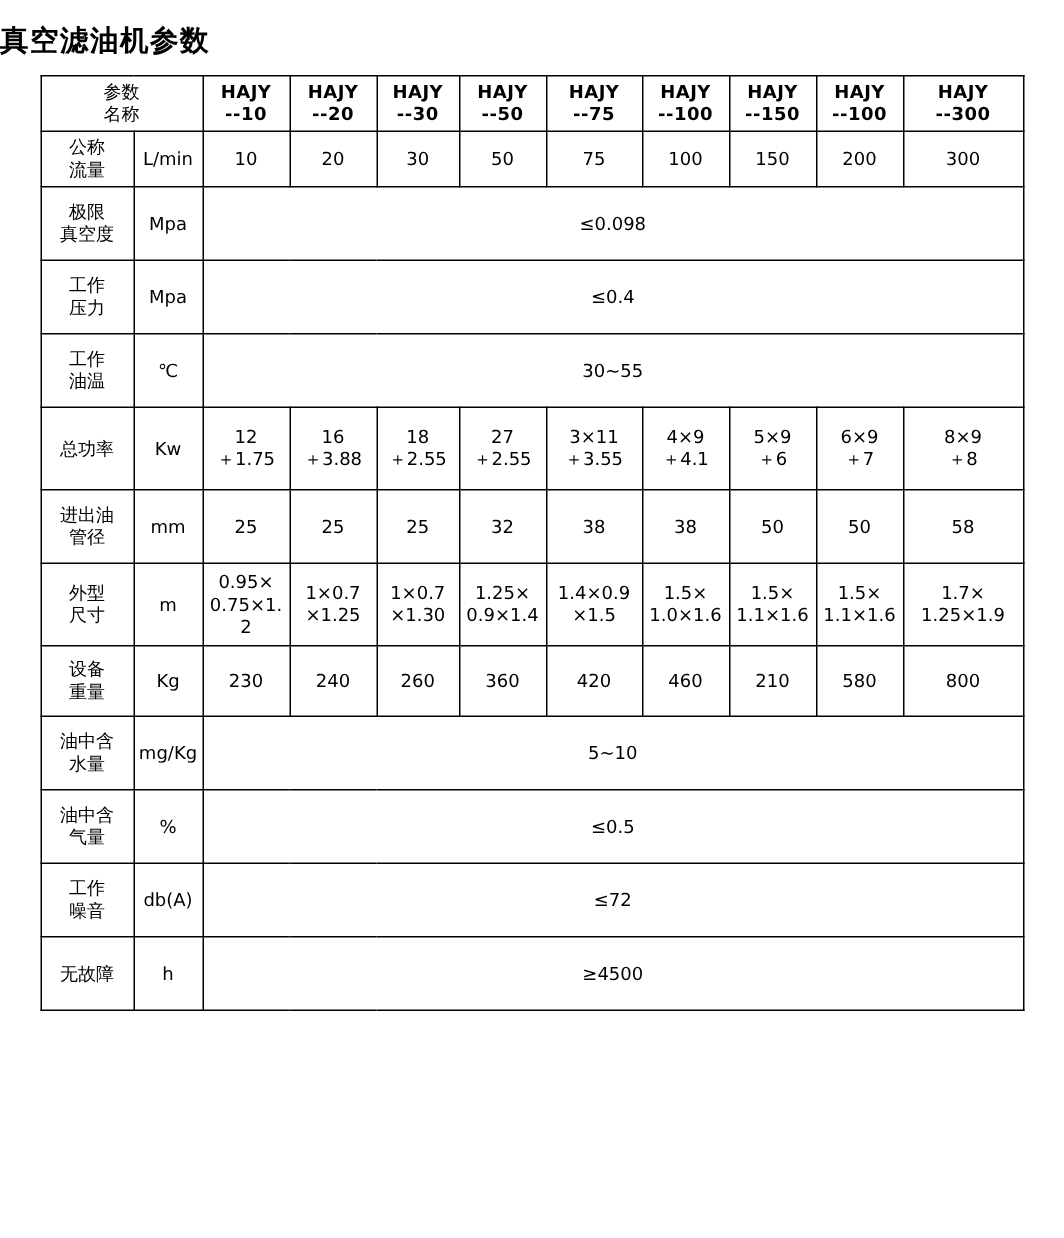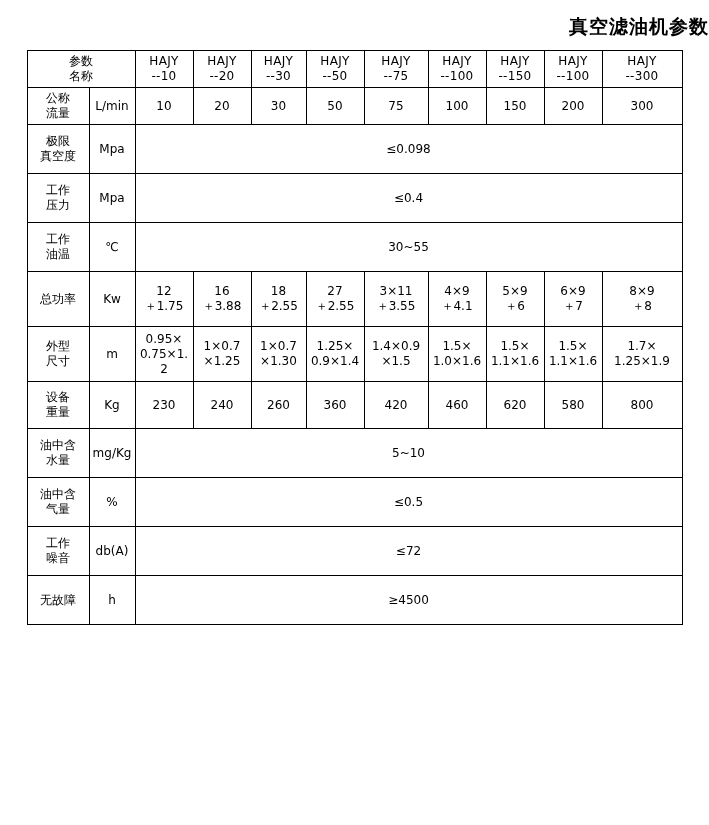--- a/index.html
+++ b/index.html
@@ -13,21 +13,21 @@
     font-family: "Liberation Sans", sans-serif;
     color: #000000;
   }
   .page {
     position: relative;
     width: 709px;
     height: 825px;
     box-sizing: border-box;
   }
   .title {
-    text-align: right;
+    text-align: left;
     font-size: 19px;
     font-weight: bold;
     letter-spacing: 1px;
     padding-top: 14px;
     padding-bottom: 10px;
     font-family: "DejaVu Sans", sans-serif;
   }
   table.spec {
     border-collapse: collapse;
     margin: 0 auto;
@@ -46,21 +46,21 @@
   }
   td.label {
     width: 62px;
     font-size: 12px;
   }
   td.unit {
     width: 46px;
     font-size: 12px;
   }
   td.model {
-    font-weight: normal;
+    font-weight: bold;
     font-size: 12.5px;
     letter-spacing: 0.3px;
   }
   .two-line {
     display: block;
   }
   td.span-all {
     font-size: 12.5px;
   }
   td.small {
@@ -215,20 +215,36 @@
         <td>
           <span class="two-line">6×9</span>
           <span class="two-line">＋7</span>
         </td>
         <td>
           <span class="two-line">8×9</span>
           <span class="two-line">＋8</span>
         </td>
       </tr>
 
+      <tr>
+        <td class="label" style="height:42px">
+          <span class="two-line">进出油</span>
+          <span class="two-line">管径</span>
+        </td>
+        <td class="unit">mm</td>
+        <td>25</td>
+        <td>25</td>
+        <td>25</td>
+        <td>32</td>
+        <td>38</td>
+        <td>38</td>
+        <td>50</td>
+        <td>50</td>
+        <td>58</td>
+      </tr>
 
       <tr>
         <td class="label" style="height:48px">
           <span class="two-line">外型</span>
           <span class="two-line">尺寸</span>
         </td>
         <td class="unit">m</td>
         <td class="tiny">
           <span class="two-line">0.95×</span>
           <span class="two-line">0.75×1.2</span>
@@ -272,21 +288,21 @@
           <span class="two-line">设备</span>
           <span class="two-line">重量</span>
         </td>
         <td class="unit">Kg</td>
         <td>230</td>
         <td>240</td>
         <td>260</td>
         <td>360</td>
         <td>420</td>
         <td>460</td>
-        <td>620</td>
+        <td>210</td>
         <td>580</td>
         <td>800</td>
       </tr>
 
 
       <tr>
         <td class="label" style="height:42px">
           <span class="two-line">油中含</span>
           <span class="two-line">水量</span>
         </td>

